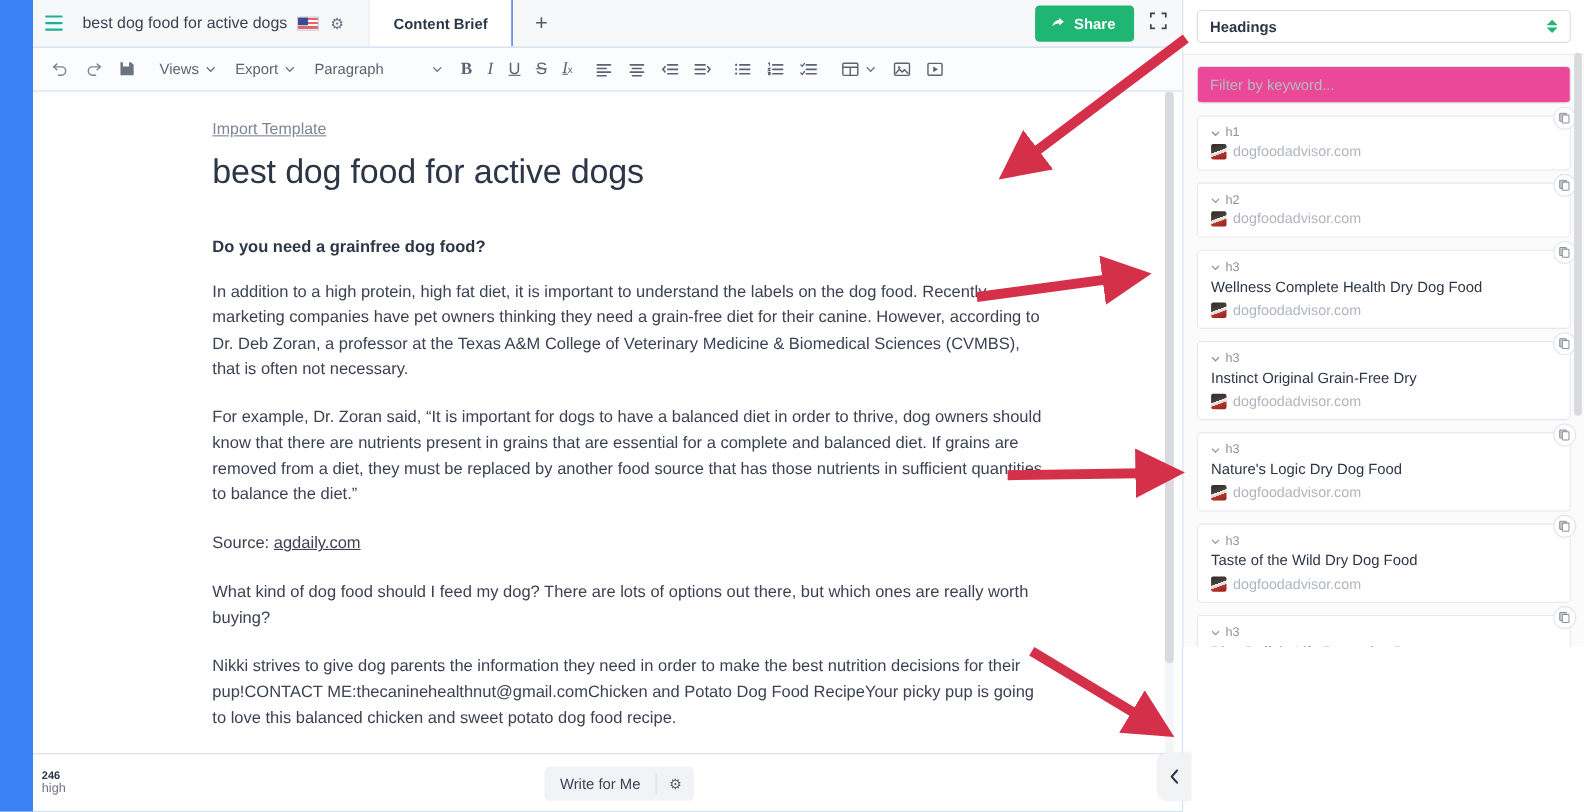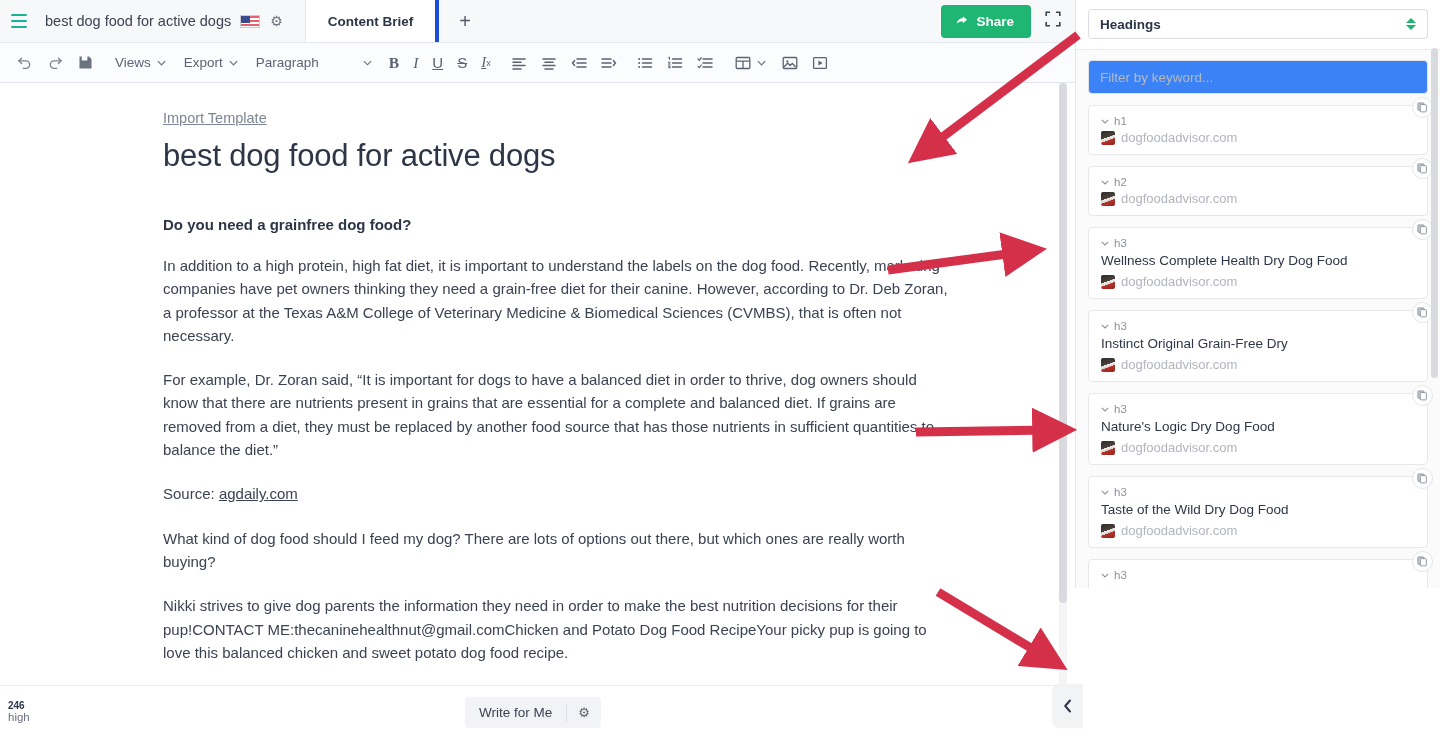--- a/index.html
+++ b/index.html
@@ -10,20 +10,21 @@
     overflow: hidden;
   }
   .app { position: relative; width: 1440px; height: 738px; display: flex; }
 
   
   .main-col {
     width: 1075px; height: 738px;
     display: flex; flex-direction: column;
     position: relative;
     background: #3b82f6;
+    padding-left: 30px;
   }
 
   
   .topbar {
     height: 43px; min-height: 43px;
     display: flex; align-items: stretch;
     background: #f7f8fa;
     border-bottom: 1px solid #e3e6ec;
     position: relative;
   }
@@ -43,21 +44,21 @@
   .flag::after {
     content: ""; position: absolute; left: 0; top: 0; width: 9px; height: 7px;
     background: #3c4a8e;
   }
   .gear-sm { margin-left: 10px; color: #6b7280; font-size: 14px; line-height: 1; cursor: pointer; }
 
   .tabs { display: flex; align-items: stretch; margin-left: 22px; }
   .tab {
     display: flex; align-items: center; padding: 0 22px;
     font-size: 13.5px; color: #9aa0ad; cursor: pointer;
-    border-right: 4px solid #1d4ed8;
+    border-right: 1px solid #1d4ed8;
   }
   .tab.active {
     background: #ffffff; color: #2d3646; font-weight: bold;
     border-left: 1px solid #e3e6ec;
   }
   .tab-add {
     display: flex; align-items: center; padding: 0 20px; font-size: 20px;
     color: #525a68; cursor: pointer; font-weight: 300;
   }
   .tb-right { margin-left: auto; display: flex; align-items: center; padding-right: 14px; gap: 14px; }
@@ -174,21 +175,21 @@
   .sel-arrows i {
     width: 0; height: 0; border-left: 5px solid transparent;
     border-right: 5px solid transparent; display: block;
   }
   .sel-arrows i.up { border-bottom: 5px solid #1fb573; }
   .sel-arrows i.down { border-top: 5px solid #1fb573; }
 
   .rp-body { flex: 1; overflow: hidden; padding: 10px 12px 0 12px; position: relative; }
   .filter-input {
     width: 100%; height: 32px; border: 1px solid #dfe2e7; border-radius: 4px;
-    background: #3b82f6; padding: 16px 11px; font-size: 13.5px; color: #2d3646;
+    background: #ec4899; padding: 16px 11px; font-size: 13.5px; color: #2d3646;
     font-family: "Liberation Sans", sans-serif; outline: none;
   }
   .filter-input::placeholder { color: #b4b9c2; }
 
   .card {
     position: relative; background: #fff; border: 1px solid #e6e8ec;
     border-radius: 4px; margin-top: 11px; padding: 9px 12px 9px 12px;
   }
   .card-tag {
     display: flex; align-items: center; gap: 5px;

